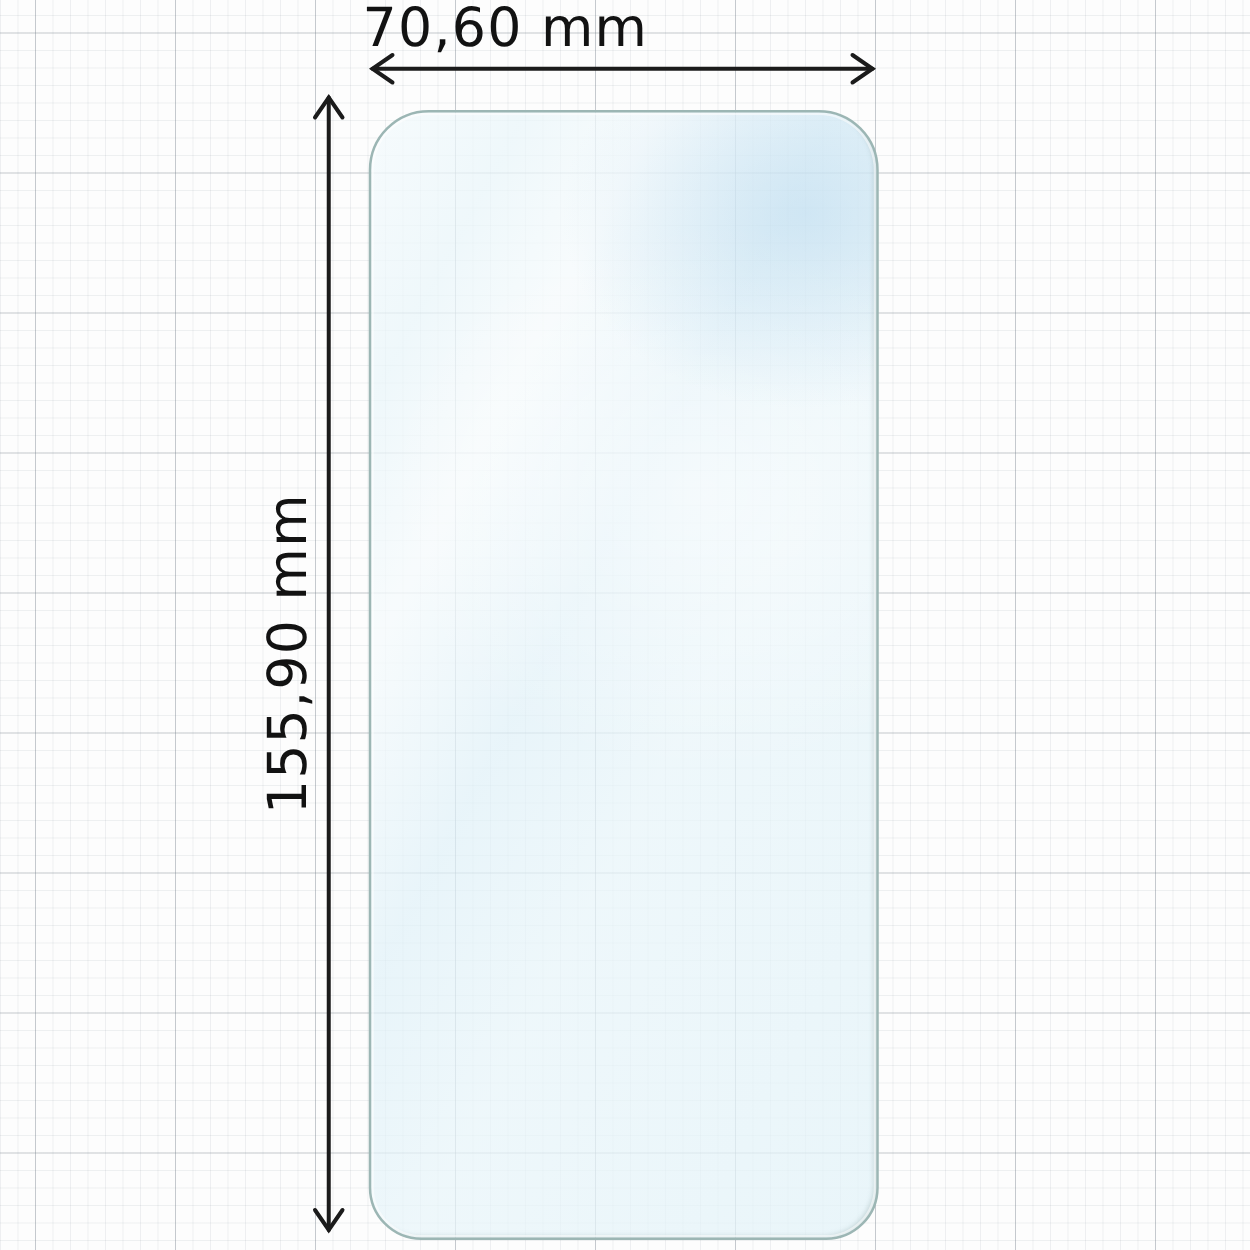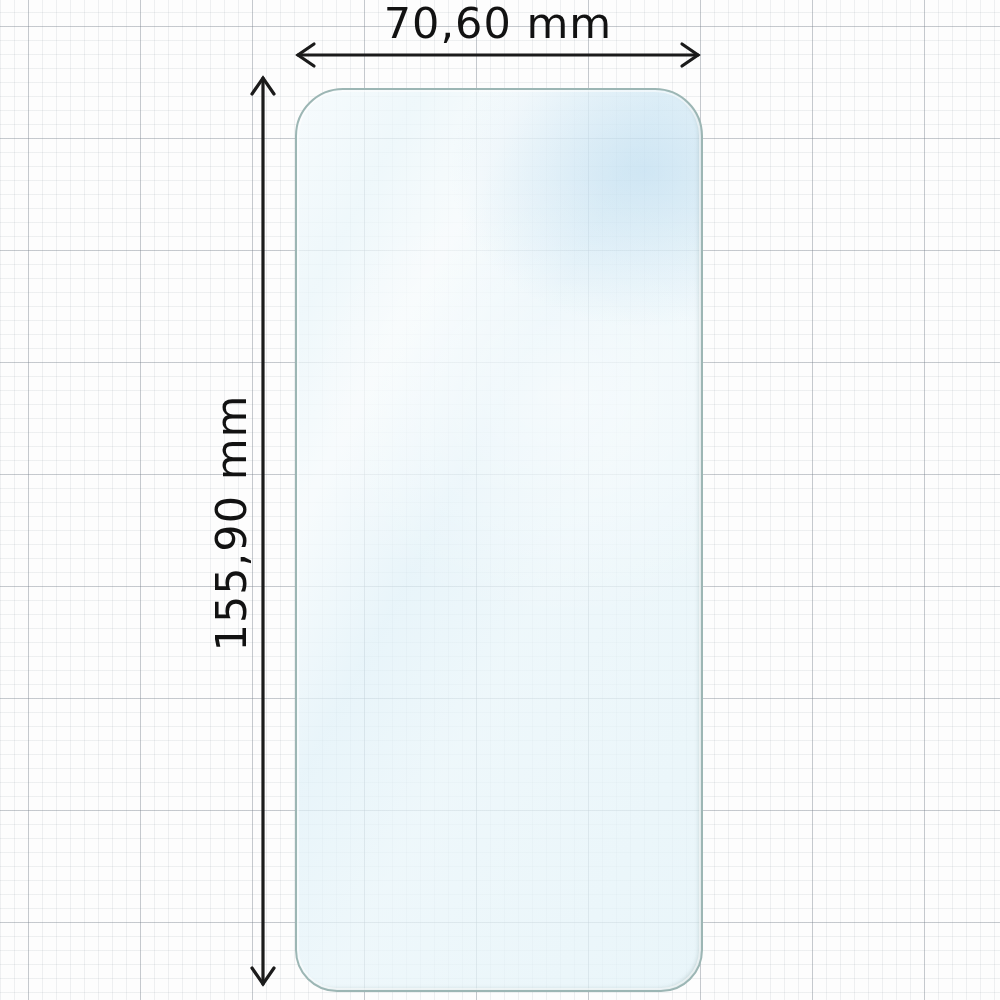--- a/index.html
+++ b/index.html
@@ -56,21 +56,20 @@
     color: #121212;
     font-size: 43px;
     letter-spacing: 1px;
     white-space: nowrap;
     line-height: 1;
   }
   .dim-label-width {
     left: 290px;
     top: 2px;
     width: 416px;
-    text-align: center;
   }
   .dim-label-height {
     left: 231px;
     top: 523px;
     transform: translate(-50%, -50%) rotate(-90deg);
   }
   .dim-arrow {
     position: absolute;
     display: block;
   }

